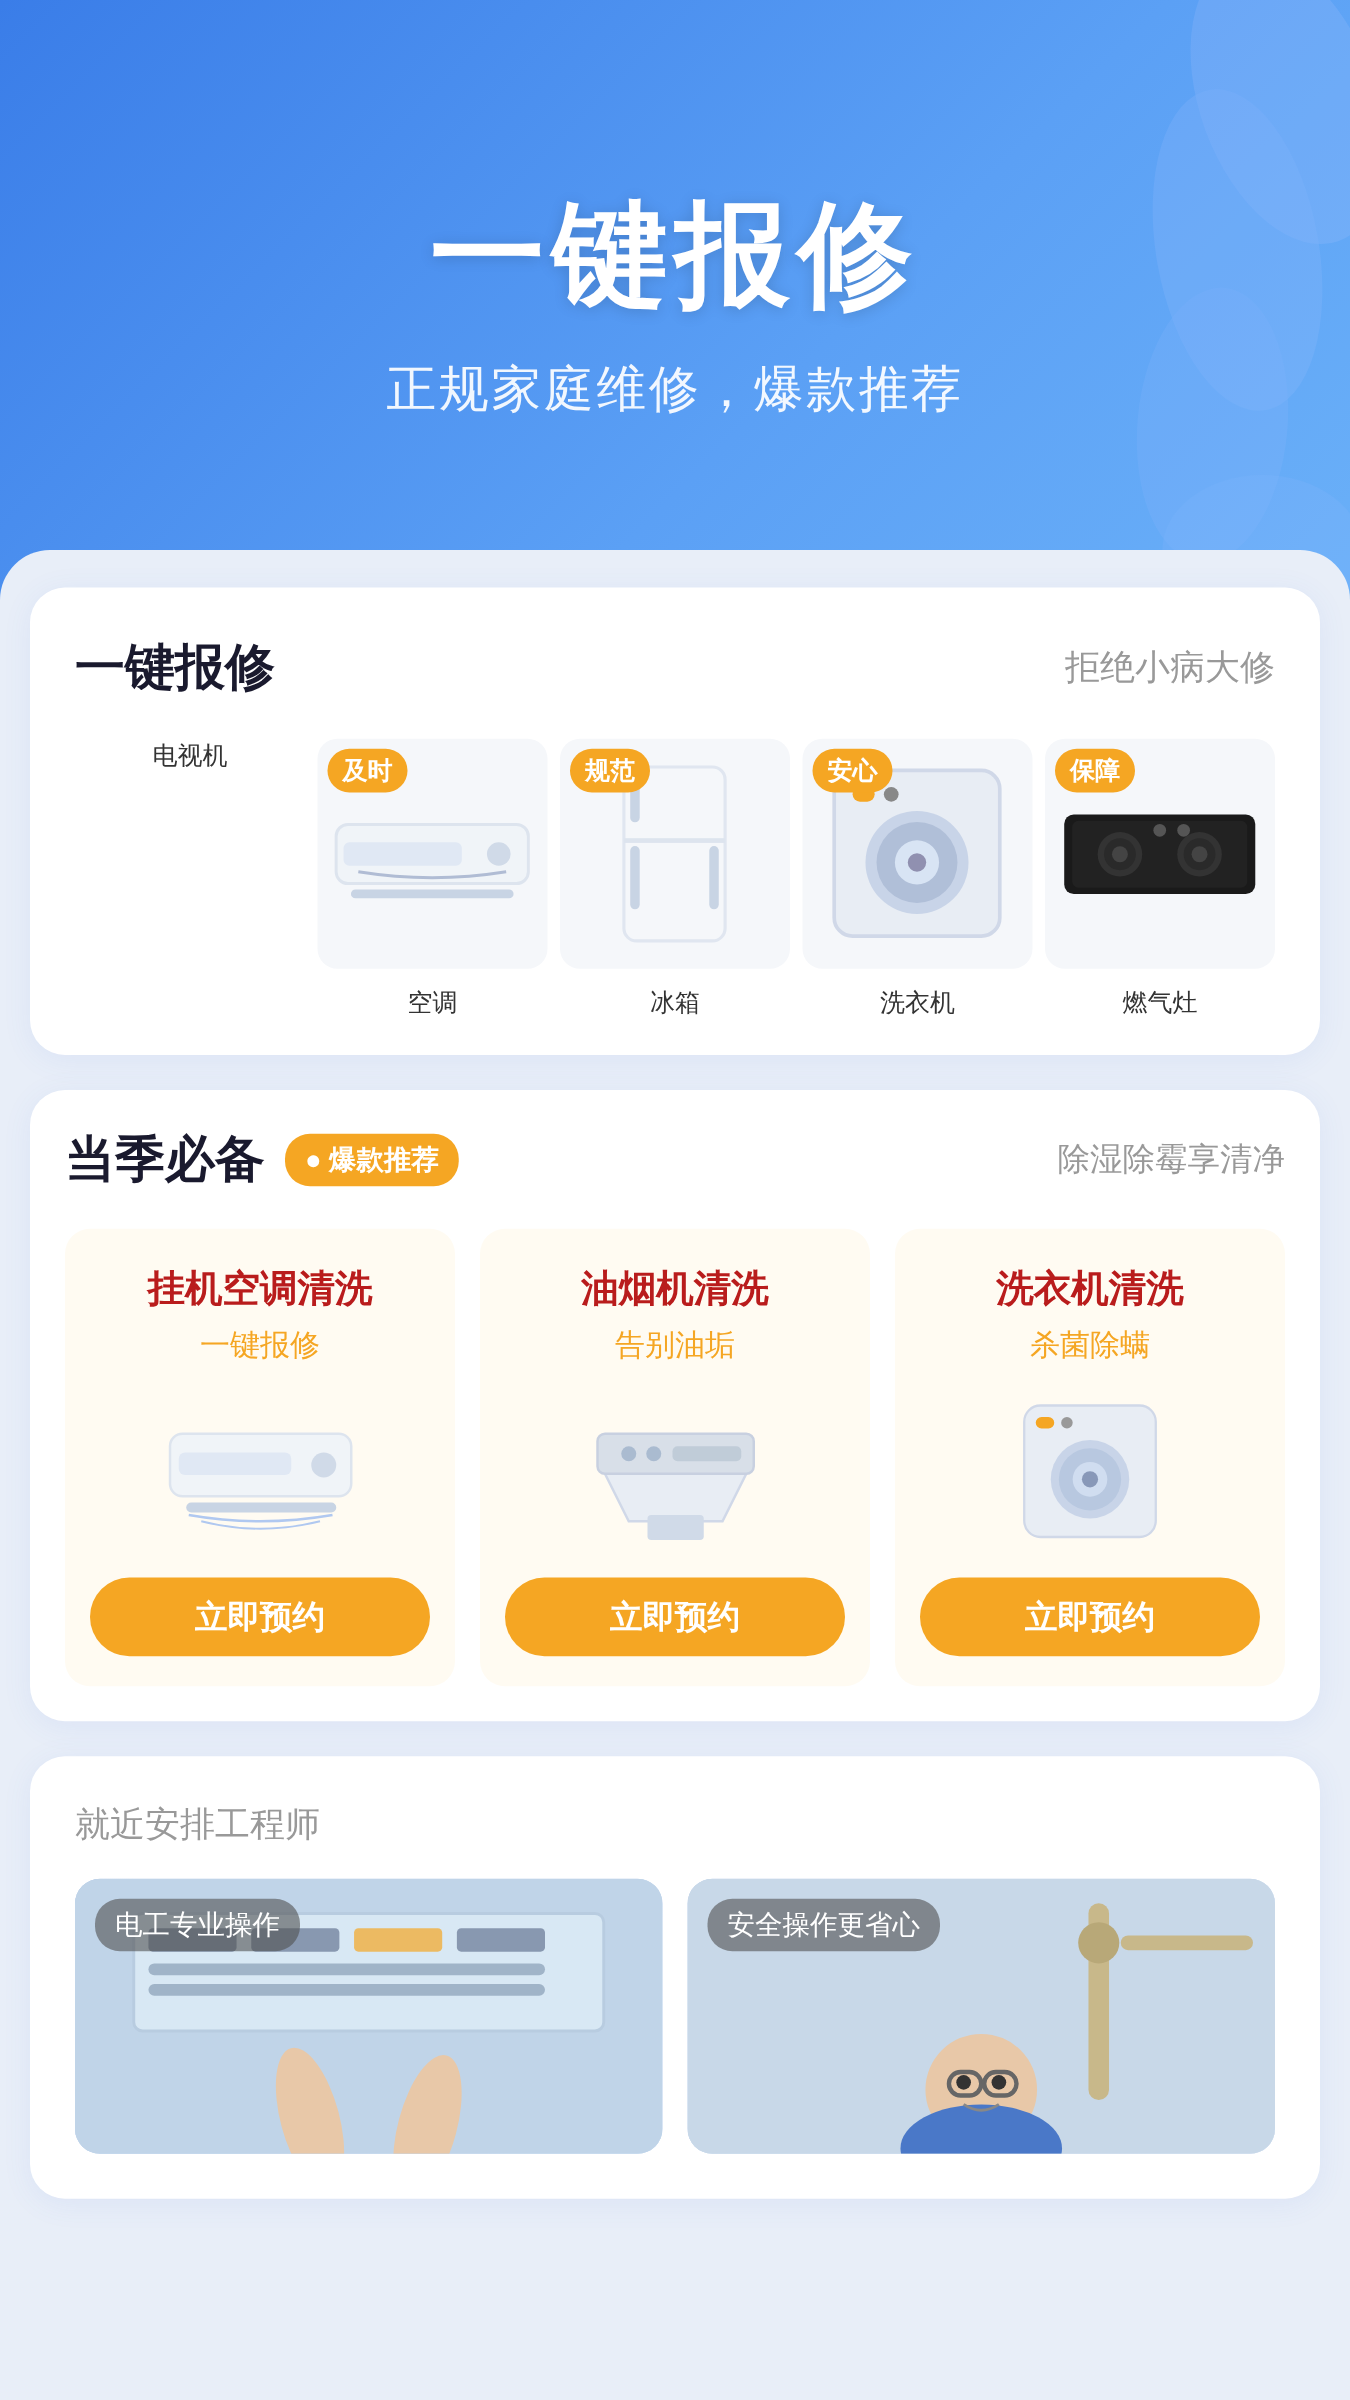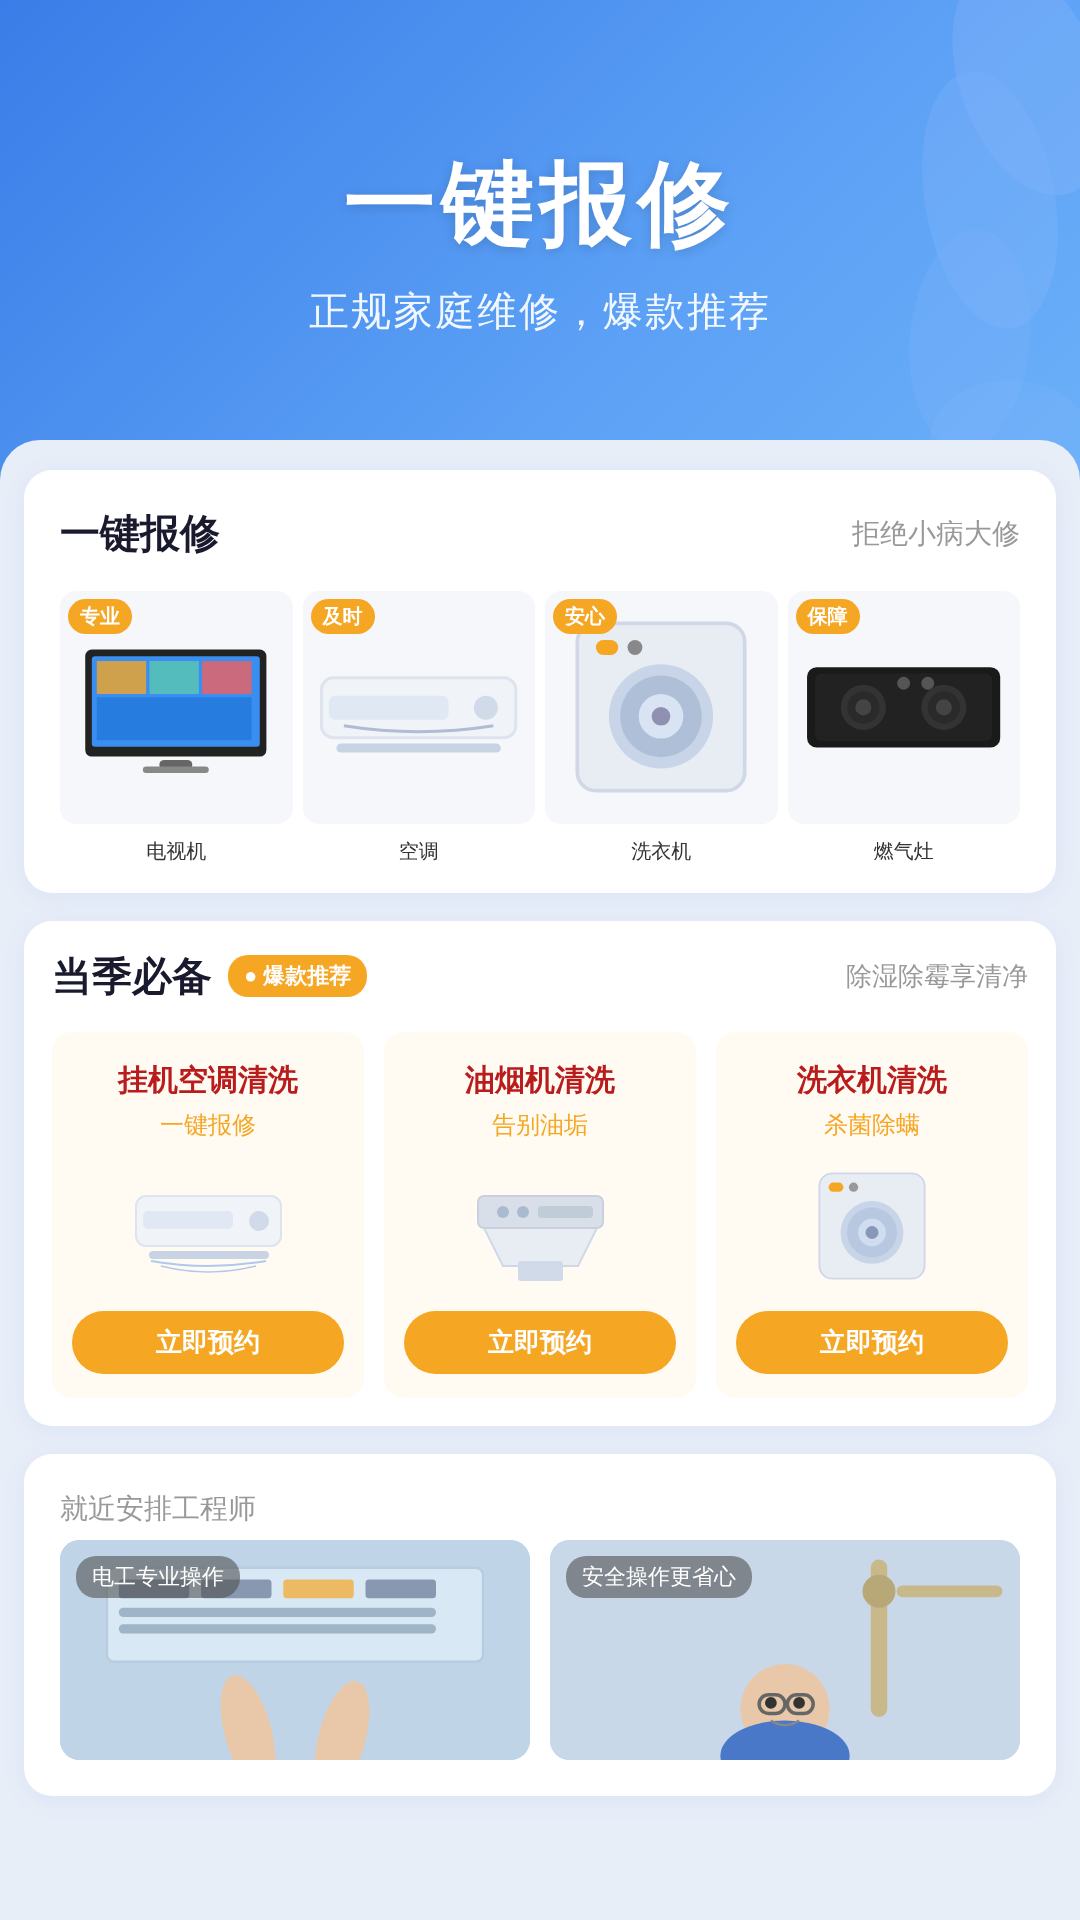--- a/index.html
+++ b/index.html
@@ -229,21 +229,21 @@
     }
     .we-title {
       font-size: 40px;
       font-weight: 700;
       color: #1a1a2e;
       margin-bottom: 10px;
     }
     .we-subtitle {
       font-size: 28px;
       color: #999;
-      margin-bottom: 12px;
+      margin-bottom: 24px;
     }
     .we-images {
       display: flex;
       gap: 20px;
     }
     .we-img-item {
       flex: 1;
       border-radius: 20px;
       overflow: hidden;
       position: relative;
@@ -302,51 +302,52 @@
 <div class="main-content">
 
   <div class="card">
     <div class="card-header">
       <span class="card-title">一键报修</span>
       <span class="card-subtitle">拒绝小病大修</span>
     </div>
     <div class="appliance-grid">
 
       <div class="appliance-item">
-        <div class="appliance-img-wrapper">
-          <span class="appliance-badge">专业</span>
-          <svg width="85%" height="75%" viewBox="0 0 120 80">
-            <rect x="5" y="5" width="110" height="65" rx="4" fill="#222"></rect>
-            <rect x="9" y="9" width="102" height="55" rx="2" fill="#3a8ef0"></rect>
-            <rect x="12" y="12" width="30" height="20" fill="#f5a623" opacity="0.8"></rect>
-            <rect x="44" y="12" width="30" height="20" fill="#5bc8af" opacity="0.8"></rect>
-            <rect x="76" y="12" width="30" height="20" fill="#f06060" opacity="0.8"></rect>
-            <rect x="12" y="34" width="94" height="26" fill="#1a6fd4" opacity="0.6"></rect>
-            <rect x="50" y="72" width="20" height="6" rx="3" fill="#666"></rect>
-            <rect x="40" y="76" width="40" height="4" rx="2" fill="#888"></rect>
-          </svg>
-        </div>
         <span class="appliance-label">电视机</span>
       </div>
 
       <div class="appliance-item">
         <div class="appliance-img-wrapper">
           <span class="appliance-badge">及时</span>
           <svg width="90%" height="60%" viewBox="0 0 140 60">
             <rect x="5" y="10" width="130" height="40" rx="8" fill="#f0f4f8"></rect>
             <rect x="5" y="10" width="130" height="40" rx="8" fill="none" stroke="#dde4ee" stroke-width="2"></rect>
             <rect x="10" y="22" width="80" height="16" rx="4" fill="#e0e8f4"></rect>
             <circle cx="115" cy="30" r="8" fill="#d0dae8"></circle>
             <rect x="15" y="54" width="110" height="6" rx="3" fill="#c8d4e4"></rect>
             <path d="M20 42 Q70 50 120 42" stroke="#b0bcd4" stroke-width="2" fill="none"></path>
           </svg>
         </div>
         <span class="appliance-label">空调</span>
       </div>
 
+      <div class="appliance-item">
+        <div class="appliance-img-wrapper">
+          <span class="appliance-badge">规范</span>
+          <svg width="55%" height="85%" viewBox="0 0 80 120">
+            <rect x="8" y="5" width="64" height="110" rx="8" fill="#f5f7fa"></rect>
+            <rect x="8" y="5" width="64" height="110" rx="8" fill="none" stroke="#e0e6f0" stroke-width="2"></rect>
+            <rect x="8" y="50" width="64" height="3" fill="#dde4ee"></rect>
+            <rect x="12" y="55" width="6" height="40" rx="3" fill="#c8d4e4"></rect>
+            <rect x="12" y="12" width="6" height="28" rx="3" fill="#c8d4e4"></rect>
+            <rect x="62" y="55" width="6" height="40" rx="3" fill="#c8d4e4"></rect>
+          </svg>
+        </div>
+        <span class="appliance-label">冰箱</span>
+      </div>
 
       <div class="appliance-item">
         <div class="appliance-img-wrapper">
           <span class="appliance-badge">安心</span>
           <svg width="80%" height="80%" viewBox="0 0 100 100">
             <rect x="5" y="5" width="90" height="90" rx="10" fill="#e8edf4"></rect>
             <rect x="5" y="5" width="90" height="90" rx="10" fill="none" stroke="#d0d8e8" stroke-width="2"></rect>
             <circle cx="50" cy="55" r="28" fill="#c8d4e8"></circle>
             <circle cx="50" cy="55" r="22" fill="#b0bfd8"></circle>
             <circle cx="50" cy="55" r="12" fill="#d8e4f4"></circle>

